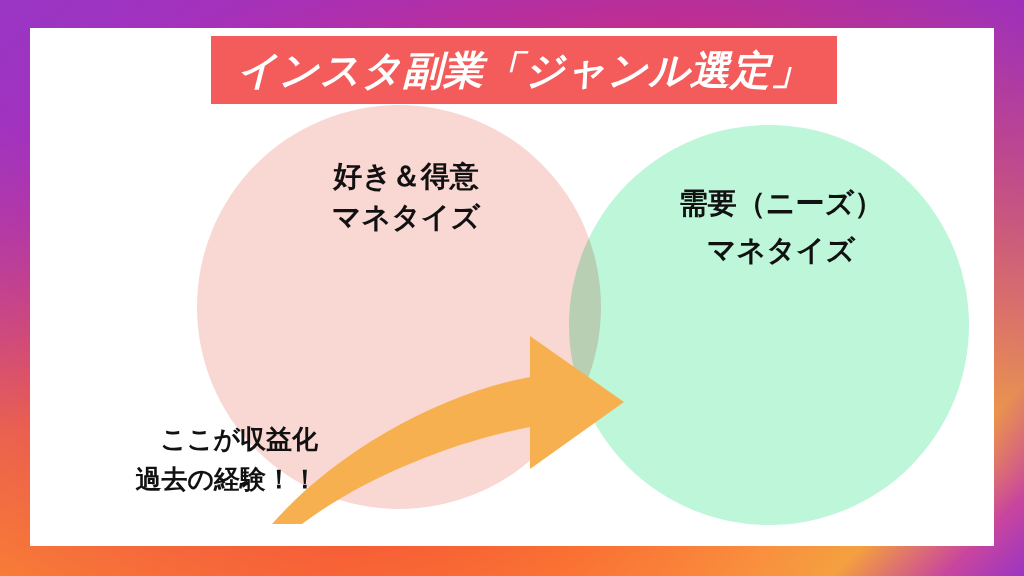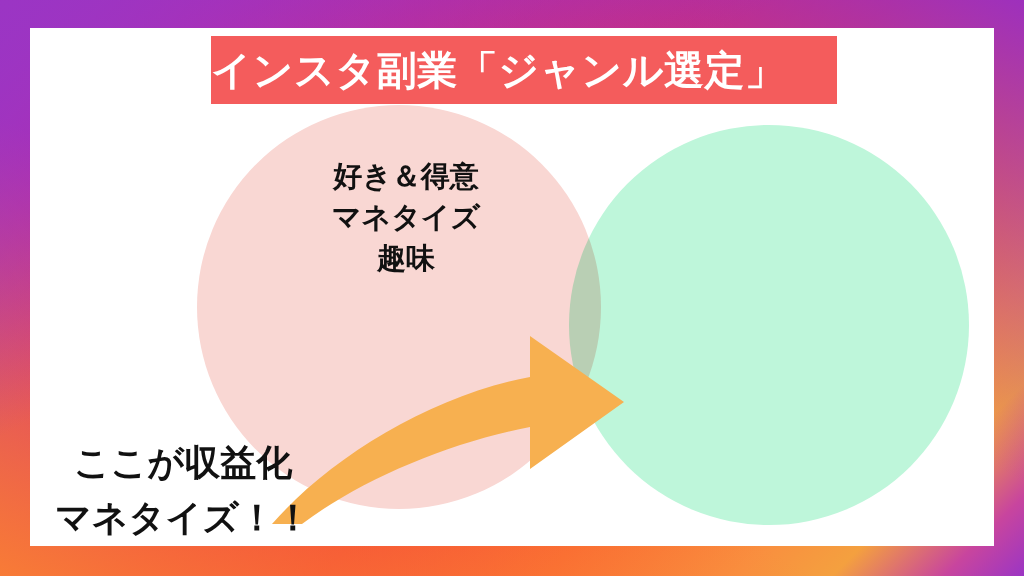--- a/index.html
+++ b/index.html
@@ -58,22 +58,23 @@
   
   #title-banner {
     position: absolute;
     left: 181px;
     top: 8px;
     width: 626px;
     height: 68px;
     background: #f45c5c;
     display: flex;
     align-items: center;
-    justify-content: flex-start;
+    justify-content: center;
     z-index: 6;
+    font-style: italic;
   }
   #title-text {
     color: #ffffff;
     font-size: 40px;
     font-weight: 700;
     letter-spacing: 0.5px;
     line-height: 1;
     white-space: nowrap;
   }
 
@@ -135,64 +136,67 @@
     width: 964px;
     height: 518px;
     z-index: 8;
     pointer-events: none;
   }
 
   
   #caption {
     position: absolute;
     left: 18px;
-    top: 408px;
+    top: 392px;
     width: 270px;
     z-index: 9;
     color: #111111;
-    font-size: 36px;
+    font-size: 26px;
     font-weight: 700;
     line-height: 1.52;
-    text-align: center;
+    text-align: right;
   }
   #caption div { white-space: nowrap; }
 </style>
 </head>
 <body>
 
 <div id="slide">
 
   <div id="canvas">
 
     <div class="venn-circle" id="circle-left"></div>
     <div class="venn-circle" id="circle-right"></div>
 
     <div id="title-banner">
       <span id="title-text">インスタ副業「ジャンル選定」</span>
     </div>
 
     <div class="label-group" id="left-labels">
       <div>好き＆得意</div>
       <div>マネタイズ</div>
-      <div>趣味</div>
-    </div>
-
+    </div>
+
+    <div class="label-group" id="right-labels">
+      <div>需要（ニーズ）</div>
+      <div>マネタイズ</div>
+    </div>
 
     <div id="arrow-wrap">
       <svg width="964" height="518" viewBox="0 0 964 518" xmlns="http://www.w3.org/2000/svg">
         <path d="M 242 496
                  C 300 430, 400 368, 500 349
                  L 500 308
                  L 594 374
                  L 500 441
                  L 500 399
                  C 420 414, 330 452, 272 496
                  Z" fill="#f7b050"></path>
       </svg>
     </div>
 
     <div id="caption">
       <div>ここが収益化</div>
-      <div>マネタイズ！！</div>
+      <div>過去の経験！！</div>
     </div>
 
   </div>
 </div>
 
 </body></html>

